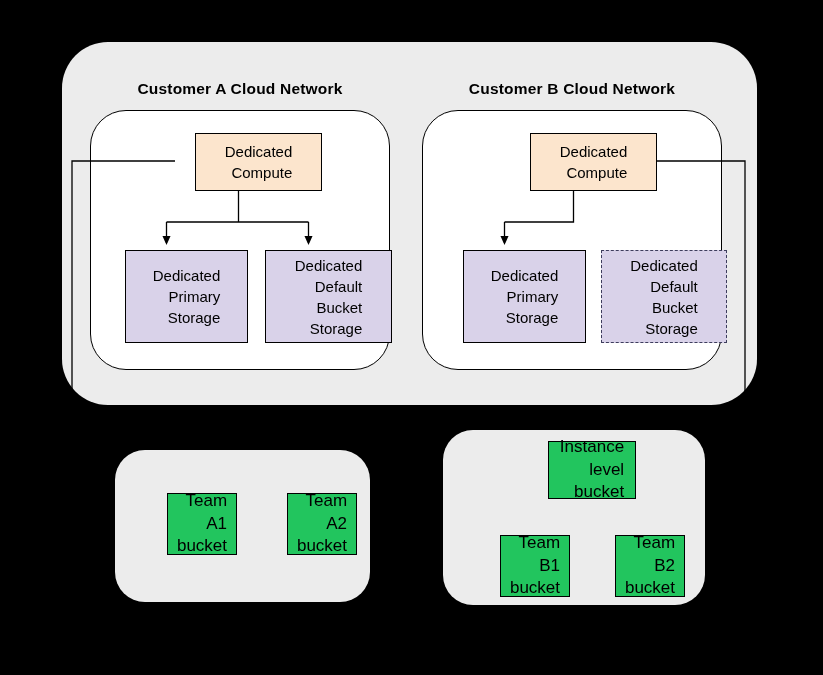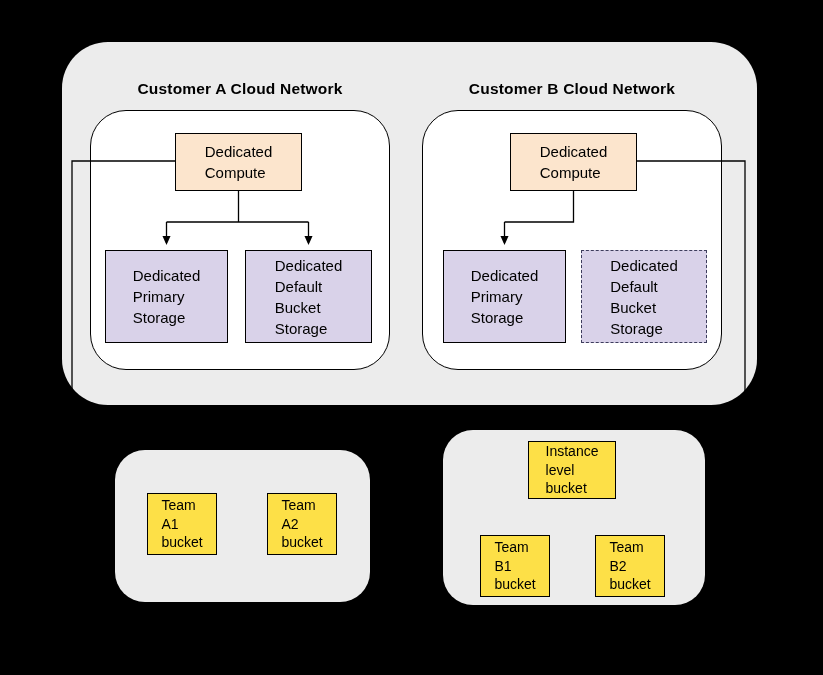--- a/index.html
+++ b/index.html
@@ -41,41 +41,42 @@
     letter-spacing: 0.2px;
   }
   .title-a { left: 90px;  top: 80px; }
   .title-b { left: 422px; top: 80px; }
 
   .box {
     position: absolute;
     display: flex;
     align-items: center;
     justify-content: center;
-    text-align: left;
+    text-align: right;
     white-space: pre-line;
     border: 1.4px solid #000;
     font-size: 15px;
     line-height: 1.4;
+    margin-left: 20px;
   }
   .compute { background: #fce5cd; }
   .compute-a { left: 175px; top: 133px; width: 127px; height: 58px; }
   .compute-b { left: 510px; top: 133px; width: 127px; height: 58px; }
 
   .storage { background: #d9d2e9; }
   .primary-a { left: 105px; top: 250px; width: 123px; height: 93px; }
   .bucket-a  { left: 245px; top: 250px; width: 127px; height: 93px; }
   .primary-b { left: 443px; top: 250px; width: 123px; height: 93px; }
   .bucket-b  { left: 581px; top: 250px; width: 126px; height: 93px;
                border: 1.6px dashed #3d3d5c; }
 
   .small-box {
-    background: #fde047;
+    background: #22c55e;
     border: 1.2px solid #000;
-    font-size: 14px;
+    font-size: 17px;
     line-height: 1.35;
   }
   .team-a1    { left: 147px; top: 493px; width: 70px; height: 62px; }
   .team-a2    { left: 267px; top: 493px; width: 70px; height: 62px; }
   .instance-b { left: 528px; top: 441px; width: 88px; height: 58px; }
   .team-b1    { left: 480px; top: 535px; width: 70px; height: 62px; }
   .team-b2    { left: 595px; top: 535px; width: 70px; height: 62px; }
 
   .svg-overlay {
     position: absolute;

